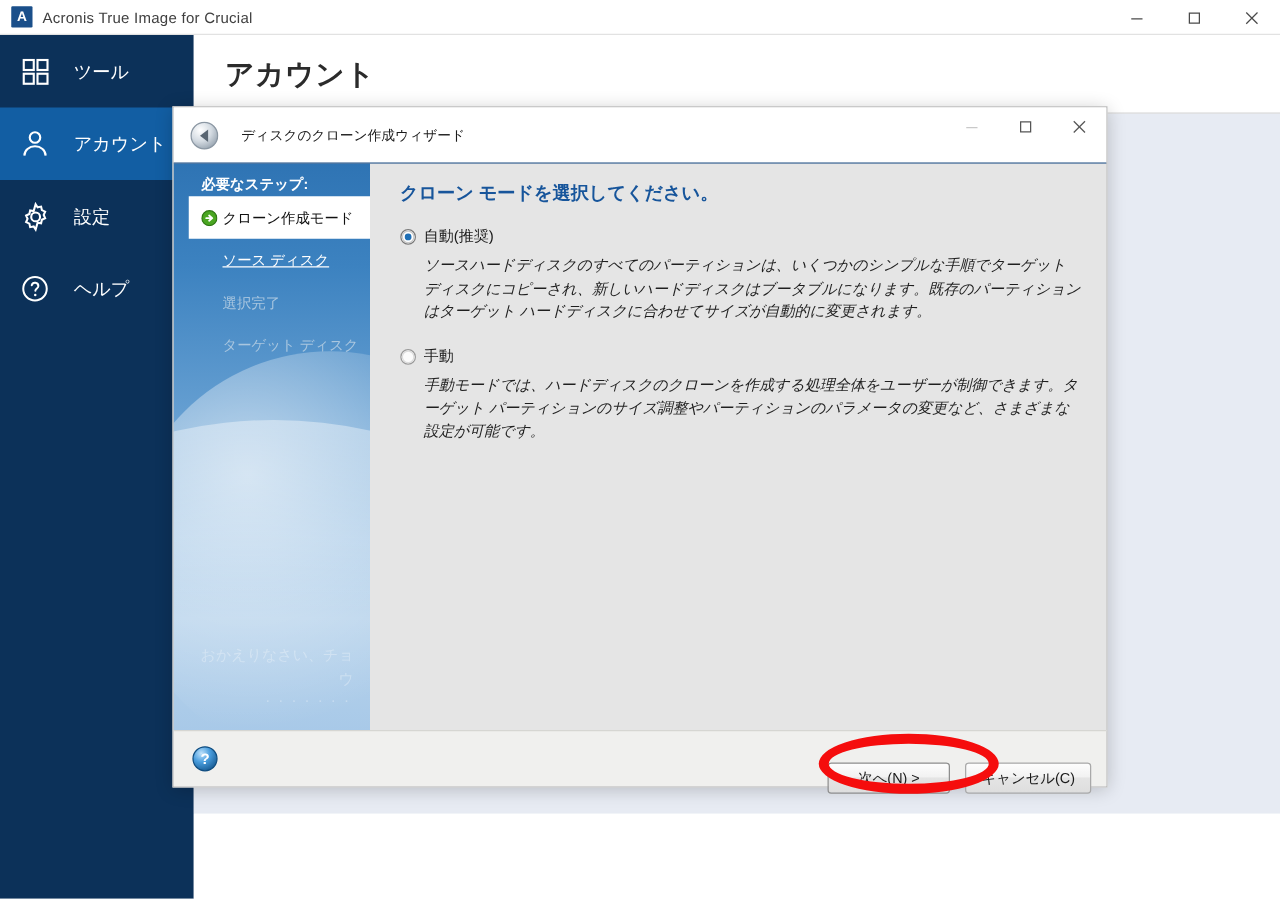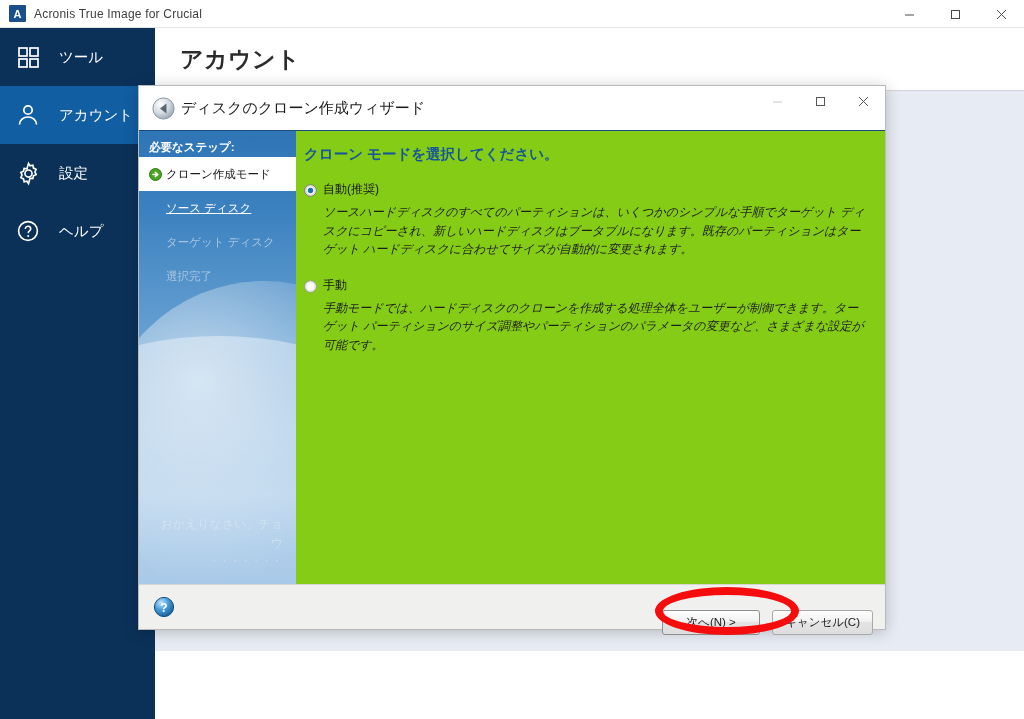--- a/index.html
+++ b/index.html
@@ -122,22 +122,22 @@
     height: 44px;
     background: #ffffff;
     display: flex; align-items: center;
   }
   #back-icon {
     margin-left: 13px;
     width: 23px; height: 23px;
     flex: none;
   }
   #wizard-title {
-    margin-left: 6px;
-    font-size: 15px;
+    margin-left: 18px;
+    font-size: 11px;
     color: #1b1b1b;
     white-space: nowrap;
   }
   .wiz-ctrls {
     position: absolute; right: 0; top: 0; height: 31px; display: flex;
   }
   .wiz-btn {
     width: 43px; height: 31px;
     display: flex; align-items: center; justify-content: center;
     color: #555;
@@ -152,20 +152,21 @@
     border-top: 1px solid #1a4a80;
   }
 
   
   #steps-panel {
     position: relative;
     width: 157px;
     flex: none;
     background: linear-gradient(to bottom, #2f74b4 0%, #3c82c0 18%, #6ba3d4 48%, #9fc4e5 66%, #b9d4ec 80%, #a8c9e8 100%);
     overflow: hidden;
+    padding-left: 12px;
   }
   #steps-swoosh {
     position: absolute; left: -40px; top: 150px;
     width: 330px; height: 330px;
     border-radius: 50%;
     background: radial-gradient(ellipse at 30% 30%, rgba(255,255,255,.55), rgba(255,255,255,0) 62%);
     pointer-events: none;
   }
   #steps-swoosh2 {
     position: absolute; left: -120px; top: 205px;
@@ -203,22 +204,22 @@
     color: rgba(255,255,255,.30);
     font-size: 12px; line-height: 1.6;
     text-align: right;
     pointer-events: none;
   }
   #steps-watermark .wm2 { font-size: 9px; letter-spacing: 1.5px; }
 
   
   #main-pane {
     flex: 1;
-    background: #84cc16;
-    padding: 14px 18px 0 8px;
+    background: #e5e5e5;
+    padding: 14px 18px 0 24px;
     position: relative;
   }
   #pane-heading {
     font-size: 14.5px;
     color: #17559b;
     margin: 0 0 17px 0;
   }
   .opt-row {
     display: flex; align-items: flex-start;
     margin-bottom: 2px;
@@ -416,26 +417,26 @@
           <span class="step-txt">クローン作成モード</span>
         </div>
 
         <div class="step link">
           <span class="green-arrow"></span>
           <span class="step-txt">ソース ディスク</span>
         </div>
 
         <div class="step disabled">
           <span class="green-arrow"></span>
-          <span class="step-txt">ターゲット ディスク</span>
+          <span class="step-txt">選択完了</span>
         </div>
 
         <div class="step disabled">
           <span class="green-arrow"></span>
-          <span class="step-txt">選択完了</span>
+          <span class="step-txt">ターゲット ディスク</span>
         </div>
 
         <div id="steps-watermark">
           <div class="wm1">おかえりなさい、チョウ</div>
           <div class="wm2">・・・・・・・</div>
         </div>
       </aside>
 
       <section id="main-pane">
         <h2 id="pane-heading">クローン モードを選択してください。</h2>

